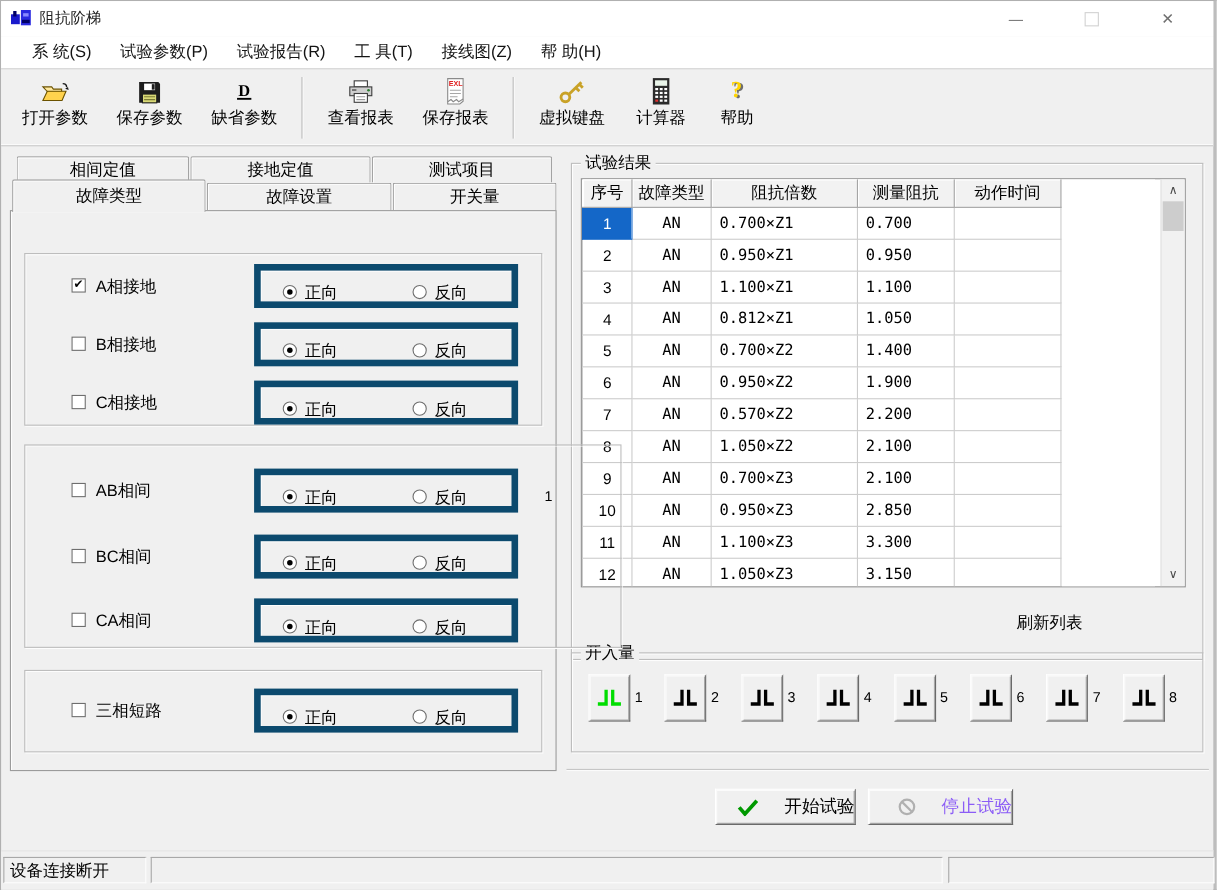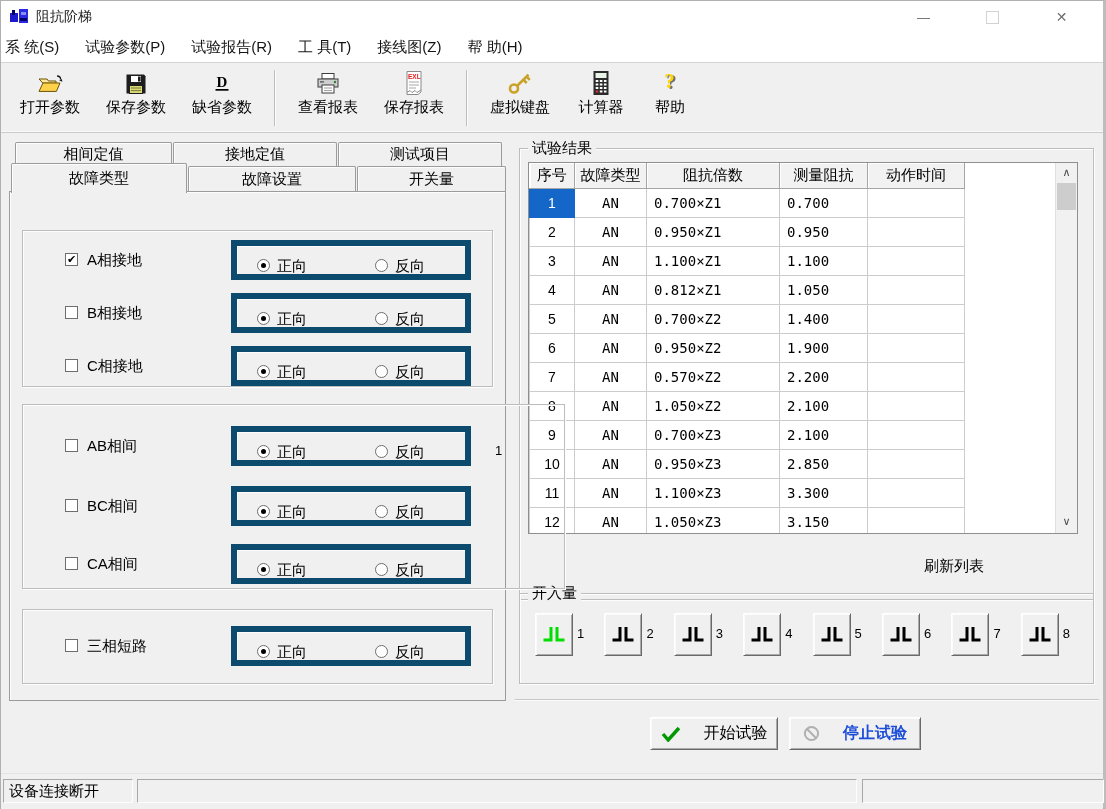--- a/index.html
+++ b/index.html
@@ -16,21 +16,21 @@
   .caption{position:absolute;right:7px;top:0;height:32px;display:flex;}
   .cap{width:69px;height:32px;display:flex;align-items:center;justify-content:center;
        font-size:13px;color:#6a6a6a;}
   .cap .maxbox{width:11px;height:11px;border:1px solid #d2d2d2;}
   .cap.close{font-size:14px;color:#707070;}
 
   
   .menubar{position:absolute;left:0;top:32px;width:100%;height:29px;background:#fff;
            display:flex;align-items:center;font-size:15px;}
   .menu-item{margin-left:26px;white-space:nowrap;color:#141414;}
-  .menu-item:first-child{margin-left:4px;}
+  .menu-item:first-child{margin-left:28px;}
 
   
   .toolbar{position:absolute;left:0;top:61px;width:100%;height:71px;background:#f0f0f0;
            border-top:1px solid #d4d4d4;border-bottom:1px solid #cbcbcb;
            box-shadow:inset 0 -1px 0 #fafafa;display:flex;align-items:center;padding-left:6px;box-sizing:border-box;}
   .tbtn{width:86px;height:60px;display:flex;flex-direction:column;align-items:center;
         justify-content:flex-start;font-size:15px;}
   .tbtn .ticon{height:28px;display:flex;align-items:flex-end;justify-content:center;}
   .tbtn .tlabel{margin-top:2px;white-space:nowrap;}
   .tb-calculator{width:76px;} .tb-help{width:62px;}
@@ -85,23 +85,23 @@
 
   
   .sw{position:absolute;top:19px;width:38px;height:43px;display:flex;align-items:center;justify-content:center;color:#000;}
   .sw.active{color:#00dd00;}
   .sw-num{position:absolute;top:32px;font-size:13px;}
 
   .raised{background:#f0f0f0;border:1px solid;border-color:#ffffff #6a6a6a #6a6a6a #ffffff;
           box-shadow:inset 1px 1px 0 #fbfbfb,inset -1px -1px 0 #a9a9a9;box-sizing:border-box;}
 
   
-  .action-btn{position:absolute;top:716px;height:33px;display:flex;align-items:center;justify-content:center;
+  .action-btn{position:absolute;top:716px;height:33px;display:flex;align-items:center;justify-content:flex-end;
               gap:23px;font-size:16px;}
-  .action-btn.disabled{color:#1d4ed8;font-weight:bold;}
+  .action-btn.disabled{color:#8b5cf6;}
 
   .hline{position:absolute;left:514px;top:698px;width:584px;height:0;
          border-top:1px solid #c6c6c6;border-bottom:1px solid #fbfbfb;}
 
   
   .statusbar{position:absolute;left:0;top:772px;width:100%;height:35px;background:#f0f0f0;border-top:1px solid #e4e4e4;}
   .spanel{position:absolute;top:5px;height:24px;box-sizing:border-box;background:#f0f0f0;
           border:1px solid;border-color:#a8a8a8 #fdfdfd #fdfdfd #a8a8a8;font-size:15px;
           display:flex;align-items:center;padding-left:5px;}
   .stray{position:absolute;left:494px;top:442px;font-size:13px;z-index:5;}

